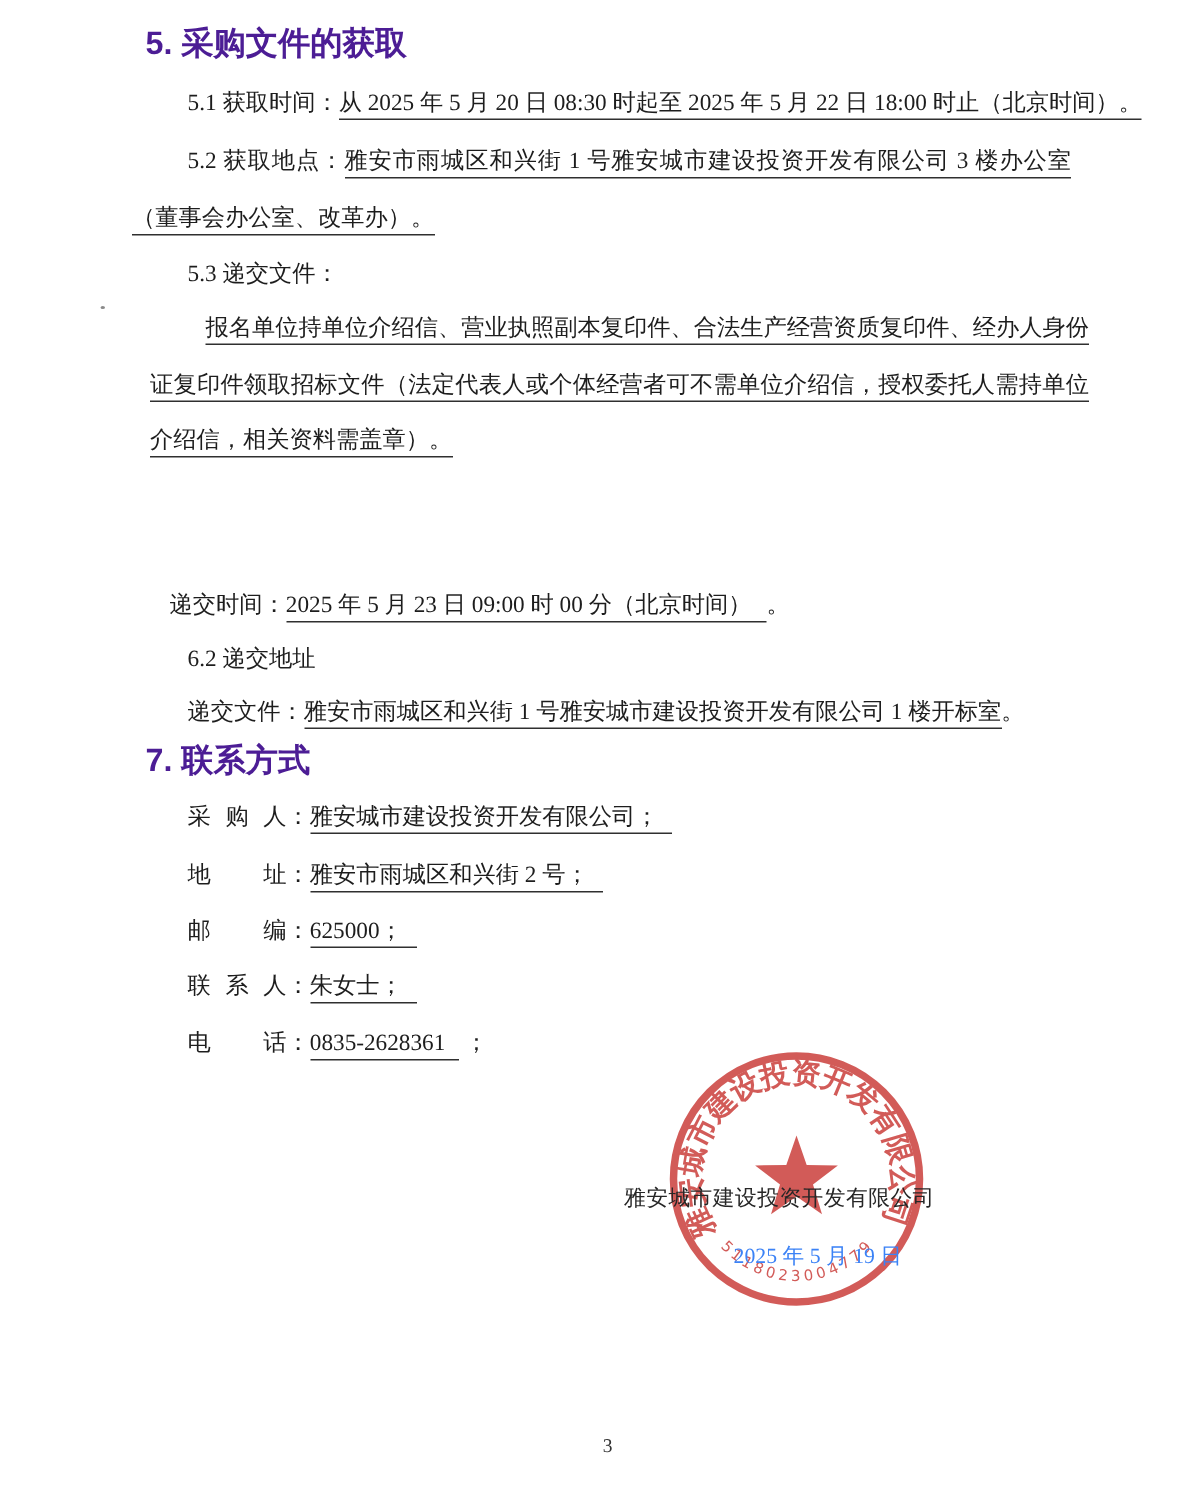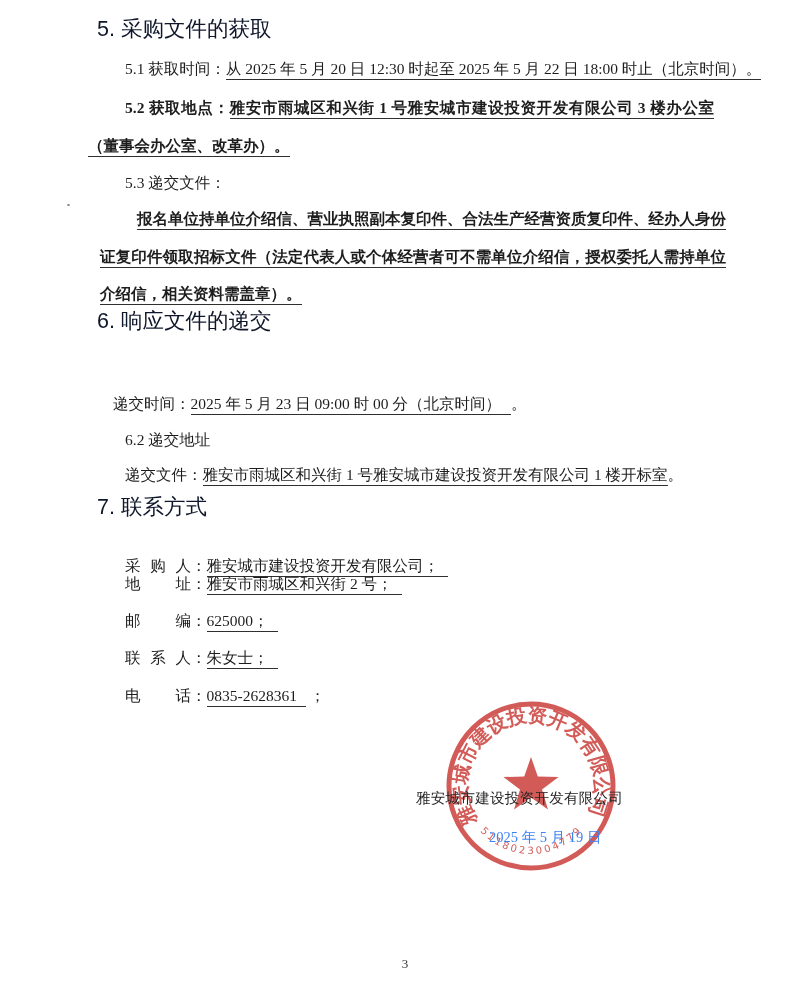--- a/index.html
+++ b/index.html
@@ -11,42 +11,42 @@
     background: #ffffff;
     overflow: hidden;
     font-family: "Liberation Serif", "DejaVu Serif", serif;
     color: #1d1d1d;
     font-size: 15.5px;
   }
   h2.sec-head {
     position: absolute;
     left: 97px;
     font-family: "Liberation Sans", "DejaVu Sans", sans-serif;
-    font-weight: 400;
+    font-weight: 700;
     font-size: 21.5px;
     line-height: 26px;
-    color: #0f172a;
+    color: #4c1d95;
     white-space: nowrap;
   }
   .line {
     position: absolute;
     left: 88px;
     line-height: 20px;
     white-space: nowrap;
   }
   .line.indent { text-indent: 37px; }
   .para {
     position: absolute;
     left: 88px;
     width: 626px;
     line-height: 38px;
     text-align: justify;
     white-space: normal;
   }
-  .para.indent { text-indent: 37px; font-weight: bold; }
+  .para.indent { text-indent: 37px; }
   .para3 { line-height: 37.5px; margin-left: 12px; }
   .u { border-bottom: 1.4px solid #2f2f2f; padding-bottom: 2px; }
   .u-ext { padding-right: 10px; }
   .contact-row {
     position: absolute;
     left: 125px;
     line-height: 20px;
     white-space: nowrap;
   }
   .c-label {
@@ -118,40 +118,39 @@
 </style>
 </head>
 <body>
 
 <div class="page">
 
   <div class="speck"></div>
 
   <h2 class="sec-head" style="top:16px">5. 采购文件的获取</h2>
 
-  <p class="line indent" style="top:59px"><span>5.1 获取时间：</span><span class="u">从 2025 年 5 月 20 日 12:30 时起至 2025 年 5 月 22 日 18:00 时止（北京时间）。</span></p>
+  <p class="line indent" style="top:59px"><span>5.1 获取时间：</span><span class="u">从 2025 年 5 月 20 日 08:30 时起至 2025 年 5 月 22 日 18:00 时止（北京时间）。</span></p>
 
   <p class="para indent" style="top:89px"><span>5.2 获取地点：</span><span class="u">雅安市雨城区和兴街 1 号雅安城市建设投资开发有限公司 3 楼办公室（董事会办公室、改革办）。</span></p>
 
   <p class="line indent" style="top:173px"><span>5.3 递交文件：</span></p>
 
   <p class="para para3 indent" style="top:200px"><span class="u">报名单位持单位介绍信、营业执照副本复印件、合法生产经营资质复印件、经办人身份证复印件领取招标文件（法定代表人或个体经营者可不需单位介绍信，授权委托人需持单位介绍信，相关资料需盖章）。</span></p>
 
-  <h2 class="sec-head" style="top:308px">6. 响应文件的递交</h2>
 
 
   <p class="line" style="top:394px;left:113px"><span>递交时间：</span><span class="u u-ext">2025 年 5 月 23 日 09:00 时 00 分（北京时间）</span><span>。</span></p>
 
   <p class="line" style="top:430px;left:125px">6.2 递交地址</p>
 
   <p class="line" style="top:465px;left:125px"><span>递交文件：</span><span class="u">雅安市雨城区和兴街 1 号雅安城市建设投资开发有限公司 1 楼开标室</span><span>。</span></p>
 
   <h2 class="sec-head" style="top:494px">7. 联系方式</h2>
 
-  <div class="contact-row" style="top:556px"><span class="c-label">采购人</span><span>：</span><span class="u c-val">雅安城市建设投资开发有限公司；</span><span></span></div>
+  <div class="contact-row" style="top:535px"><span class="c-label">采购人</span><span>：</span><span class="u c-val">雅安城市建设投资开发有限公司；</span><span></span></div>
 
   <div class="contact-row" style="top:574px"><span class="c-label">地址</span><span>：</span><span class="u c-val">雅安市雨城区和兴街 2 号；</span><span></span></div>
 
   <div class="contact-row" style="top:611px"><span class="c-label">邮编</span><span>：</span><span class="u c-val">625000；</span><span></span></div>
 
   <div class="contact-row" style="top:648px"><span class="c-label">联系人</span><span>：</span><span class="u c-val">朱女士；</span><span></span></div>
 
   <div class="contact-row" style="top:686px"><span class="c-label">电话</span><span>：</span><span class="u c-val">0835-2628361</span><span> ；</span></div>
 
   <div class="stamp-wrap">

